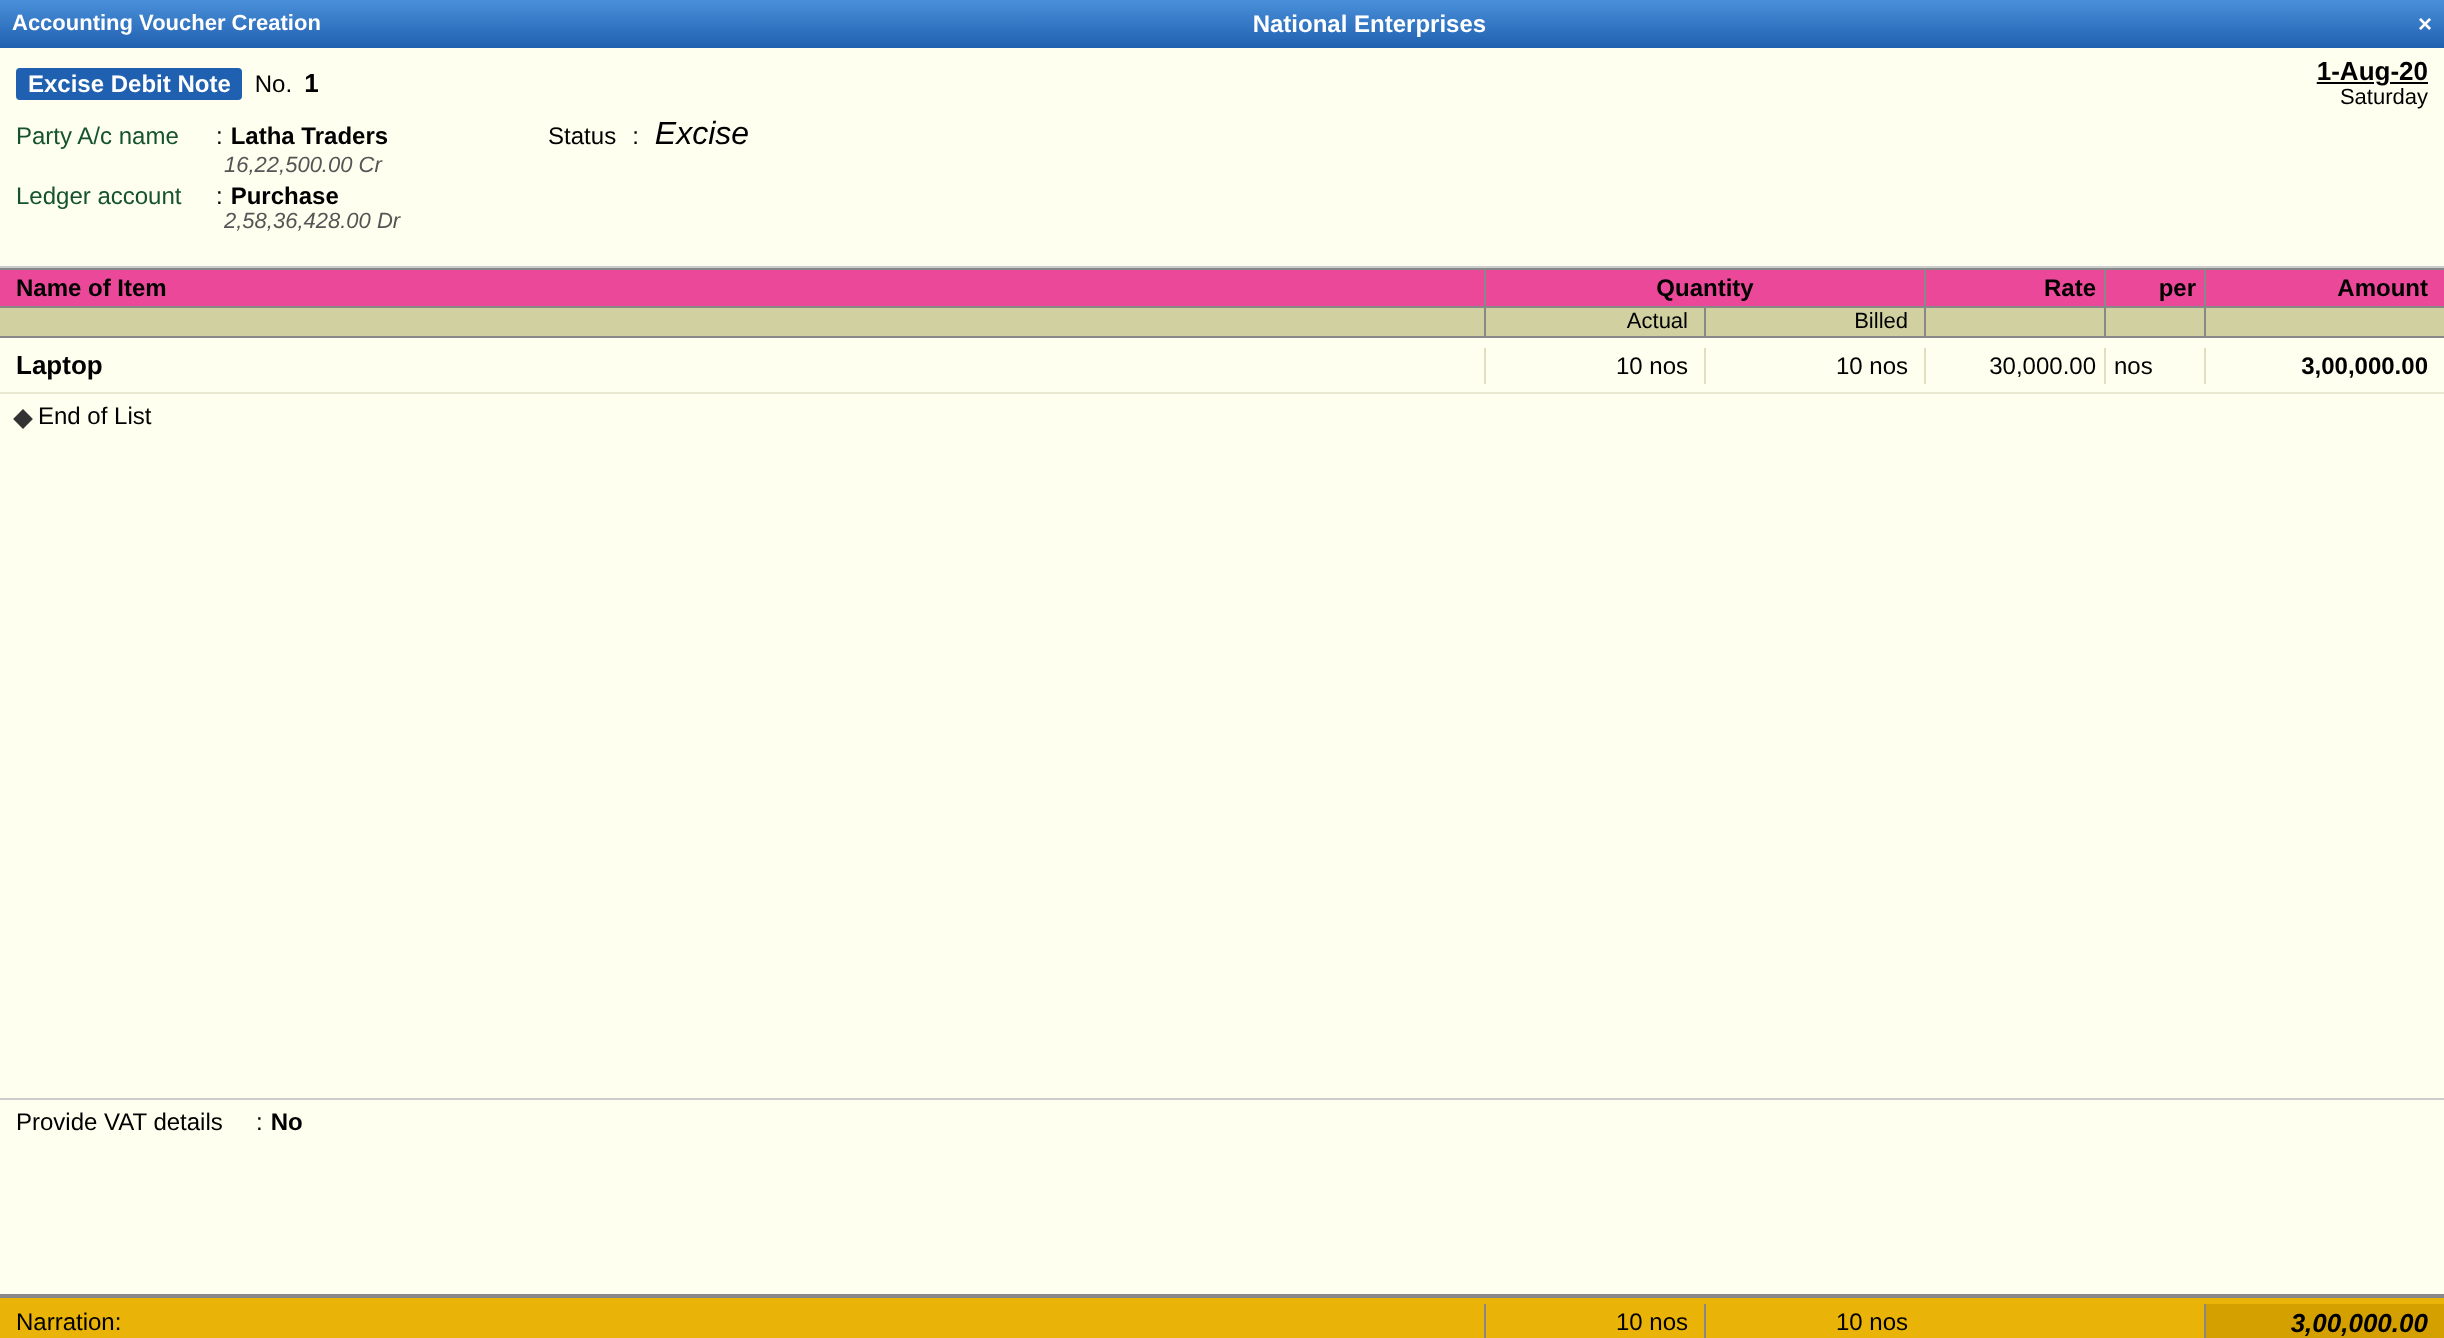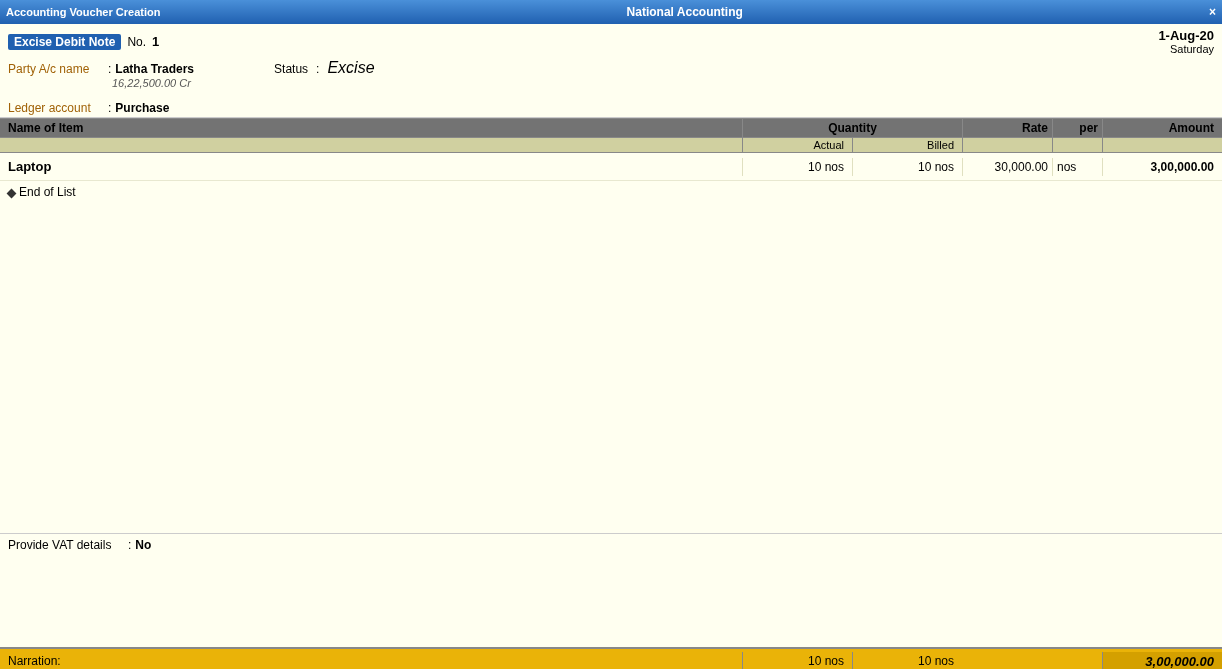--- a/index.html
+++ b/index.html
@@ -32,21 +32,21 @@
     }
     .title-bar-close {
       cursor: pointer;
       font-size: 12px;
       font-weight: bold;
     }
 
     
     .header-area {
       background: #fffff0;
-      padding: 4px 8px 2px 8px;
+      padding: 4px 8px 16px 8px;
       border-bottom: 1px solid #ccc;
     }
 
     .voucher-type-row {
       display: flex;
       justify-content: space-between;
       align-items: center;
       margin-bottom: 2px;
     }
 
@@ -71,31 +71,32 @@
 
     .voucher-no-value {
       font-size: 13px;
       font-weight: bold;
     }
 
     .date-area {
       text-align: center;
       font-size: 13px;
       font-weight: bold;
+      text-decoration: underline;
     }
 
     .day-label {
       font-size: 11px;
       font-weight: normal;
       text-align: right;
     }
 
     .field-label {
       font-size: 12px;
-      color: #a16207;
+      color: #14532d;
       min-width: 100px;
     }
 
     .field-colon {
       margin-right: 4px;
     }
 
     .field-value {
       font-size: 12px;
       font-weight: bold;
@@ -122,21 +123,21 @@
     }
 
     .table-area {
       display: flex;
       flex-direction: column;
       flex: 1;
     }
 
     .header-row-top {
       display: flex;
-      background: #737373;
+      background: #ec4899;
       border-top: 1px solid #888;
       border-bottom: 1px solid #888;
     }
 
     .header-row-sub {
       display: flex;
       background: #d0d0a0;
       border-bottom: 1px solid #888;
     }
 
@@ -396,21 +397,21 @@
       transform: rotate(45deg);
       margin-right: 4px;
       margin-bottom: -1px;
     }
   </style>
 </head>
 <body>
 
 <div class="title-bar" data-name="title-bar">
   <span class="title-bar-left" data-name="app-title">Accounting Voucher Creation</span>
-  <span class="title-bar-center" data-name="company-name">National Accounting</span>
+  <span class="title-bar-center" data-name="company-name">National Enterprises</span>
   <span class="title-bar-close" data-name="close-button">×</span>
 </div>
 
 <div class="main-content" data-name="main-content">
 
   <div class="header-area" data-name="header-area">
     <div class="voucher-type-row" data-name="voucher-type-row">
       <div class="voucher-type-left" data-name="voucher-type-left">
         <span class="voucher-type-badge" data-name="voucher-type-badge">Excise Debit Note</span>
         <span class="voucher-no-label" data-name="voucher-no-label">No.</span>
@@ -425,25 +426,26 @@
     <div style="display:flex; align-items:baseline; margin-top:4px;" data-name="party-field-row">
       <span class="field-label" data-name="party-label">Party A/c name</span>
       <span class="field-colon" data-name="party-colon">:</span>
       <span class="field-value" data-name="party-value">Latha Traders</span>
       <span style="margin-left:80px;" data-name="status-label">Status</span>
       <span style="margin: 0 8px;" data-name="status-colon">:</span>
       <span class="status-value" data-name="status-value">Excise</span>
     </div>
     <div class="balance-row" data-name="party-balance">16,22,500.00 Cr</div>
 
-    <div style="display:flex; align-items:flex-end; margin-top:12px;" data-name="ledger-field-row">
+    <div style="display:flex; align-items:flex-end; margin-top:2px;" data-name="ledger-field-row">
       <span class="field-label" data-name="ledger-label">Ledger account</span>
       <span class="field-colon" data-name="ledger-colon">:</span>
       <span class="field-value" data-name="ledger-value">Purchase</span>
     </div>
+    <div class="balance-row" data-name="ledger-balance">2,58,36,428.00 Dr</div>
   </div>
 
   <div class="table-area" data-name="table-area">
 
     <div class="header-row-top" data-name="table-header-top">
       <div class="th-name" data-name="col-header-name">Name of Item</div>
       <div class="th-qty-group" data-name="col-header-quantity">Quantity</div>
       <div class="th-rate" data-name="col-header-rate">Rate</div>
       <div class="th-per" data-name="col-header-per">per</div>
       <div class="th-amount" data-name="col-header-amount">Amount</div>

